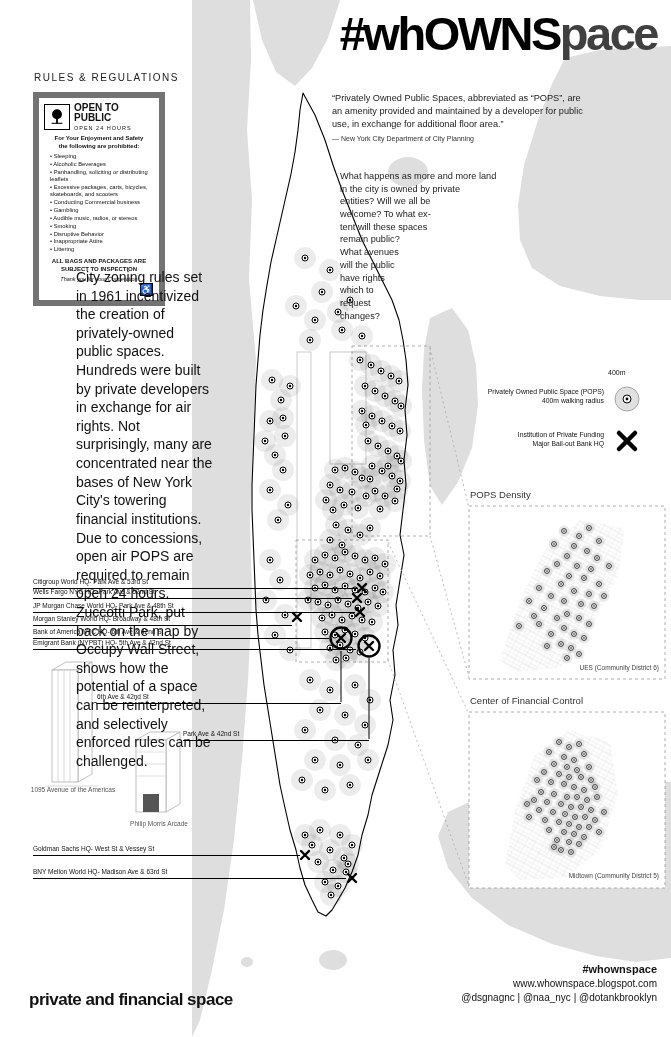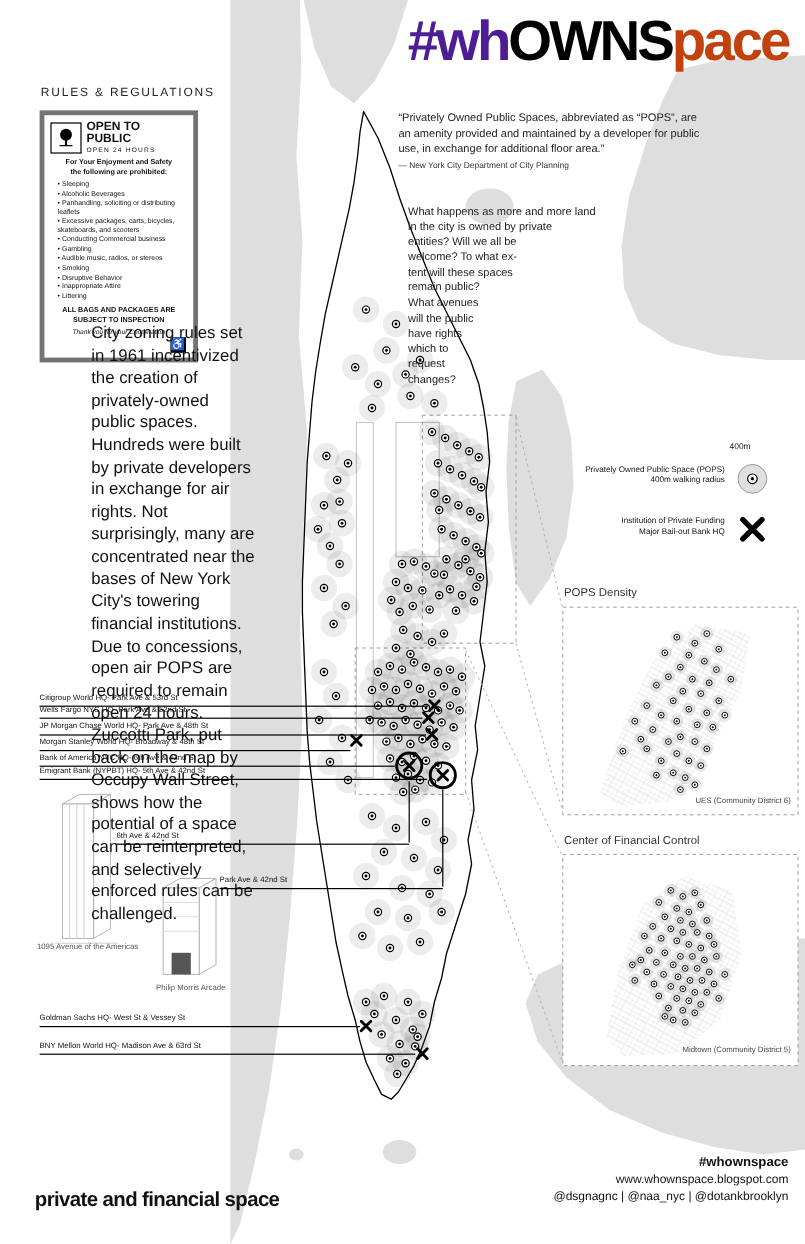--- a/index.html
+++ b/index.html
@@ -5,21 +5,21 @@
   html,body{margin:0;padding:0;background:#f2f2f2;}
   .poster{position:relative;width:671px;height:1037px;background:#fff;overflow:hidden;
           font-family:"Liberation Sans", sans-serif;color:#111;}
   .abs{position:absolute;}
   .map-svg{position:absolute;left:0;top:0;width:671px;height:1037px;}
 
   .title{top:10px;right:14px;font-size:47px;font-weight:bold;letter-spacing:-2.5px;line-height:1;white-space:nowrap;}
 
   .rules-heading{left:34px;top:72px;font-size:10px;letter-spacing:1.5px;color:#222;}
 
-  .sign{left:33px;top:92px;width:132px;border:4px solid #737373;background:#fff;
+  .sign{left:33px;top:92px;width:132px;border:6px solid #737373;background:#fff;
         padding:5px 5px 18px;box-sizing:border-box;}
   .sign-header{display:flex;gap:4px;align-items:center;}
   .tree-box{width:24px;height:24px;border:1px solid #000;display:flex;align-items:center;justify-content:center;flex:0 0 auto;}
   .sign-title{font-weight:bold;font-size:10px;line-height:1;}
   .sign-sub{font-size:5.5px;letter-spacing:1px;margin-top:2px;}
   .sign-intro{text-align:center;font-weight:bold;font-size:6px;margin-top:4px;line-height:1.25;}
   .sign ul{margin:3px 0 0;padding:0 0 0 6px;list-style:none;font-size:5.8px;line-height:1.2;}
   .sign li::before{content:"• ";}
   .sign li{margin-bottom:1px;}
   .sign-notice{text-align:center;font-weight:bold;font-size:6px;margin-top:5px;line-height:1.3;}
@@ -925,21 +925,21 @@
         <path d="M301 851 L309 859 M301 859 L309 851" stroke="#000" stroke-width="2.4" stroke-linecap="round" fill="none"></path>
         <path d="M348 874 L356 882 M348 882 L356 874" stroke="#000" stroke-width="2.4" stroke-linecap="round" fill="none"></path>
       </g>
 
     <g stroke="#000000" stroke-width="1">
       <line x1="341" y1="651" x2="341" y2="702"></line>
       <line x1="369" y1="658" x2="369" y2="739"></line>
     </g>
   </svg>
 
-  <h1 class="abs title" style="margin:0;"><span style="color: #4c1d95;">#wh</span><span style="color: rgb(0, 0, 0);">OWNS</span><span style="color: #c2410c;">pace</span></h1>
+  <h1 class="abs title" style="margin:0;"><span style="color: #000000;">#wh</span><span style="color: rgb(0, 0, 0);">OWNS</span><span style="color: #404040;">pace</span></h1>
 
   <div class="abs rules-heading">RULES &amp; REGULATIONS</div>
 
   <div class="abs sign">
     <div class="sign-header">
       <span class="tree-box">
         <svg width="18" height="18" viewBox="0 0 20 20">
             <circle cx="10" cy="7" r="5.5" fill="#000"></circle>
             <rect x="9" y="10" width="2" height="7" fill="#000"></rect>
             <path d="M4 17h12" stroke="#000" stroke-width="1.2"></path>

